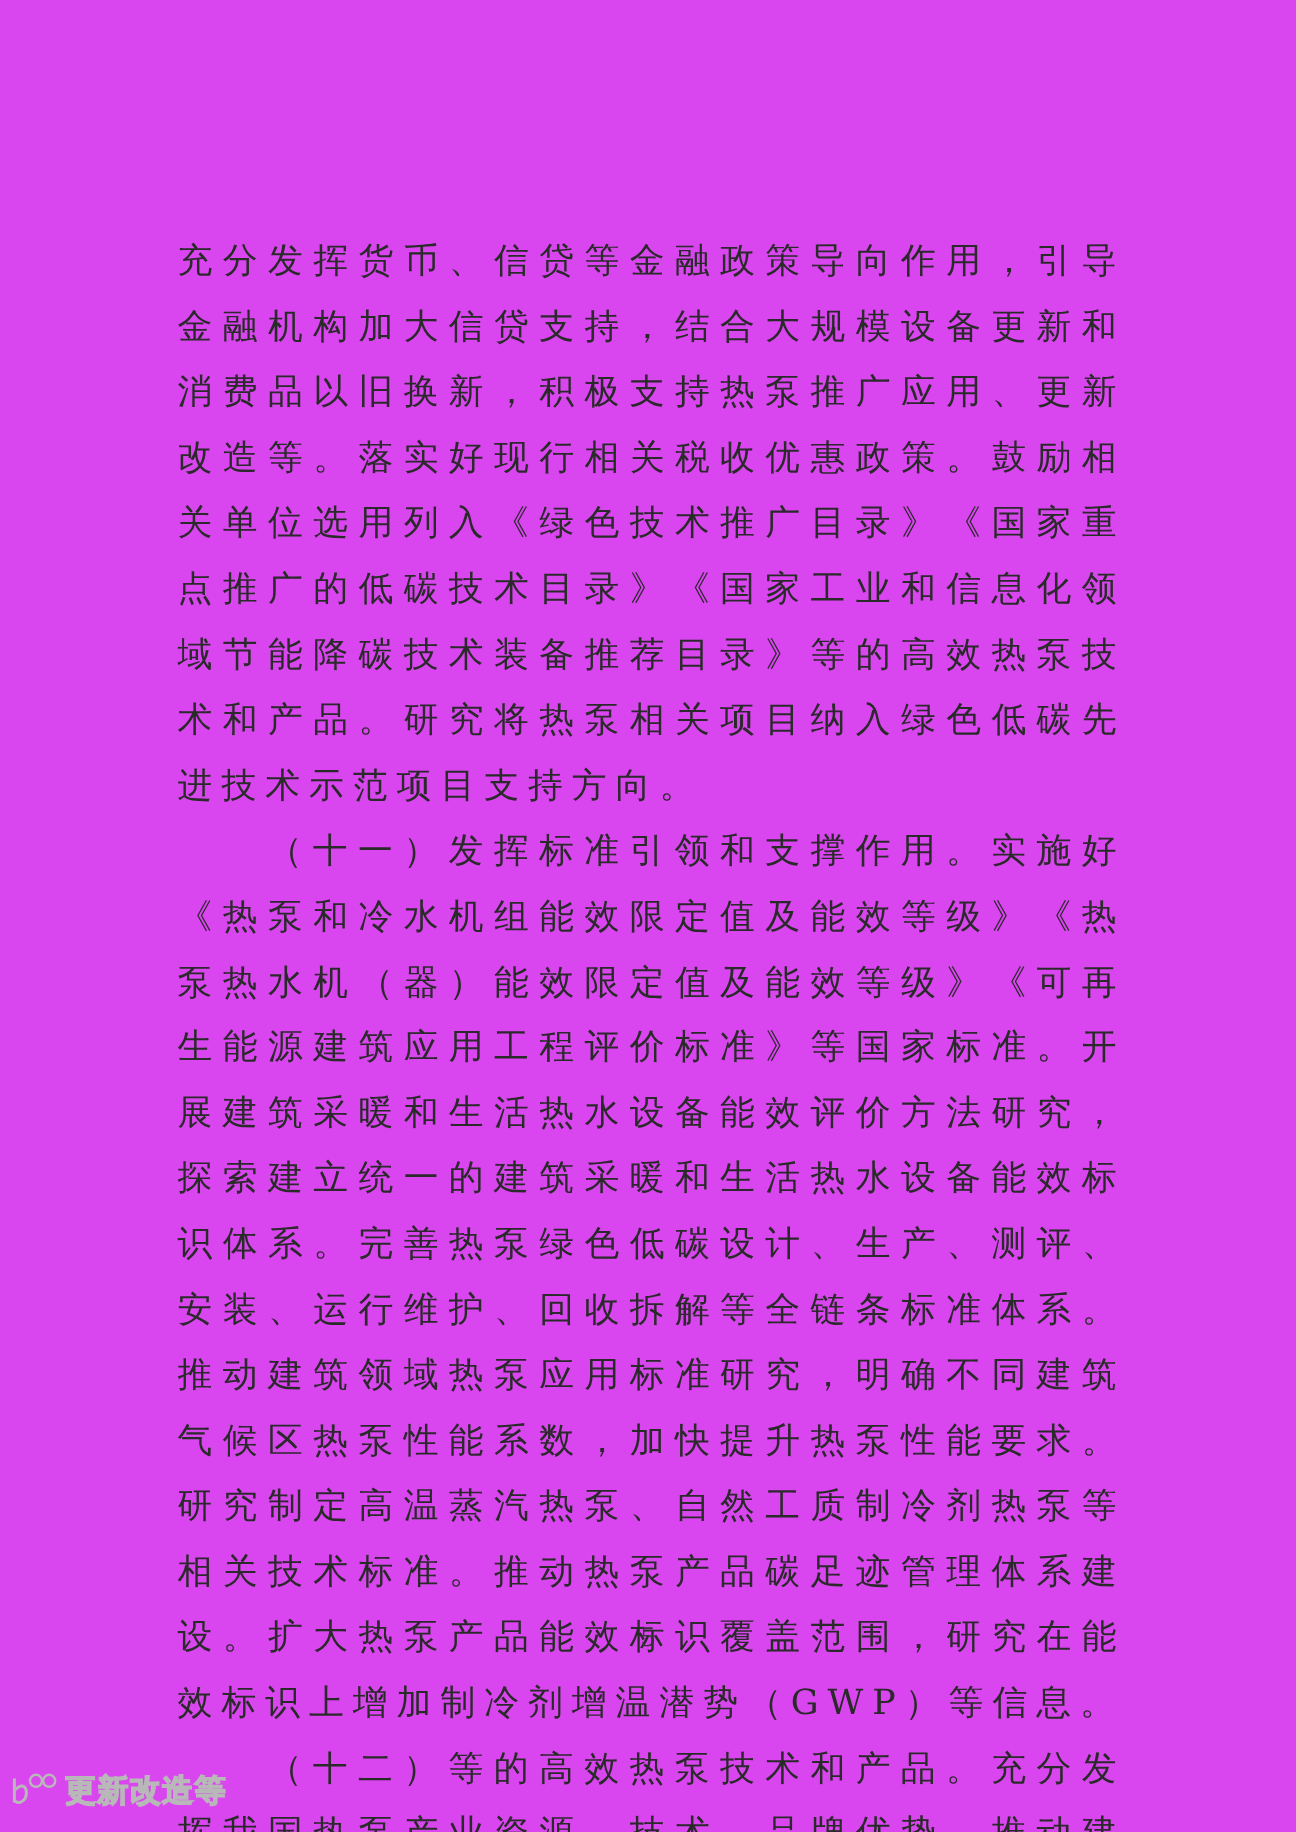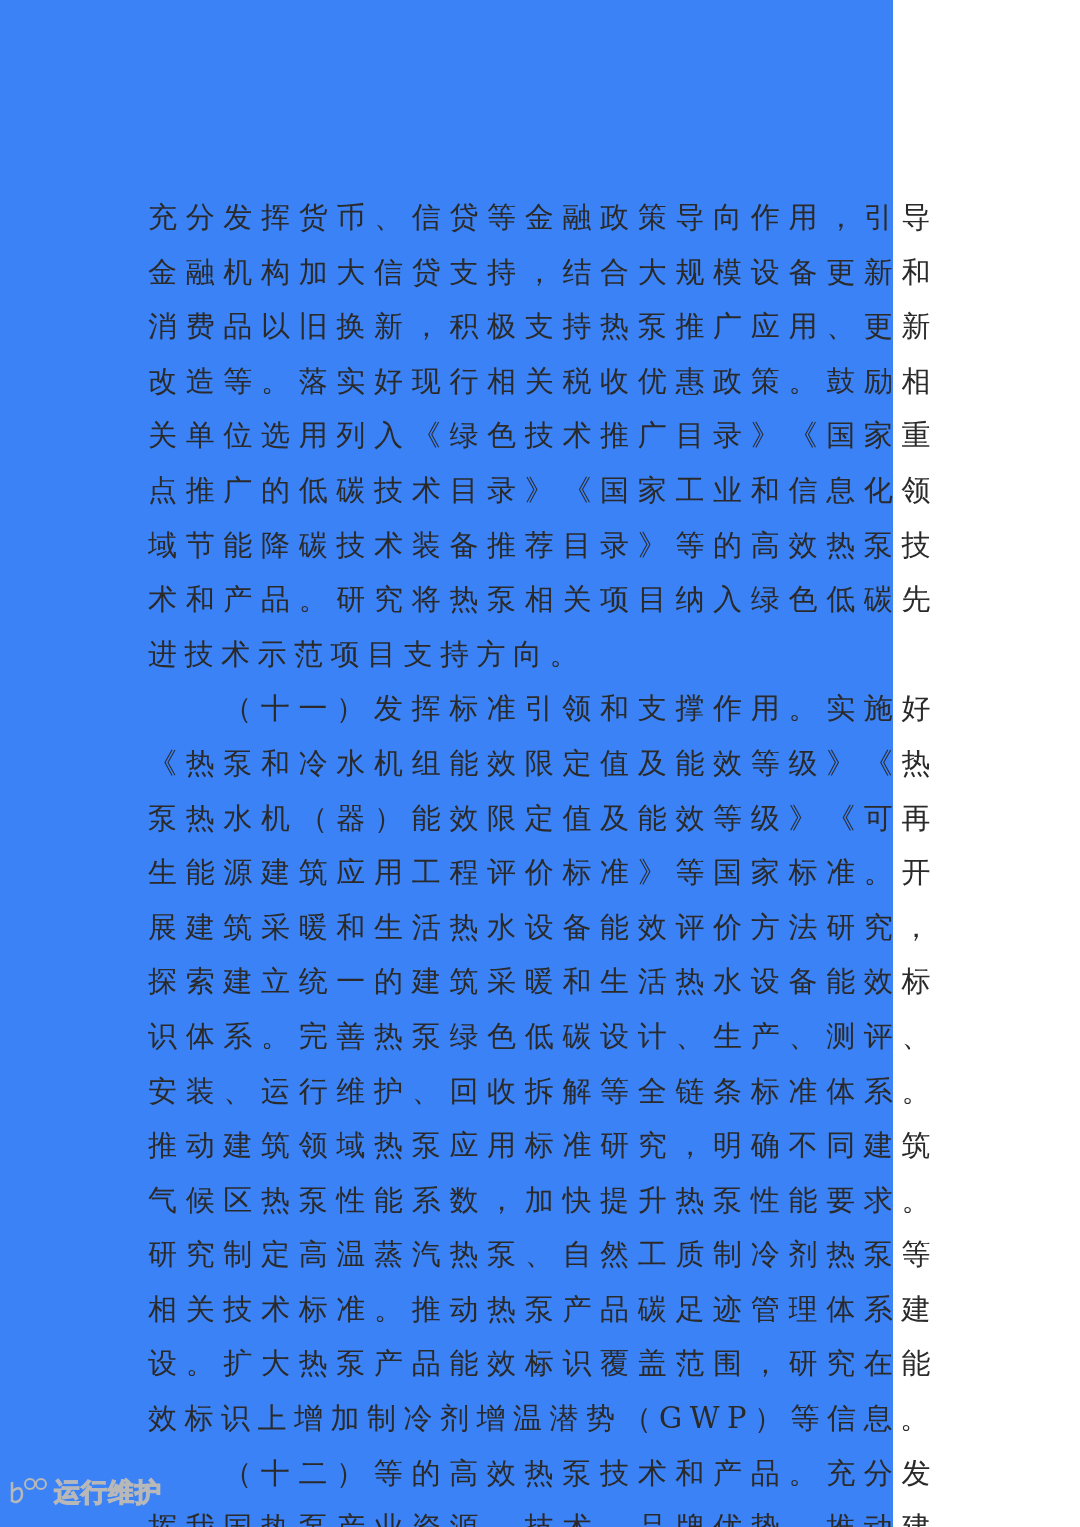--- a/index.html
+++ b/index.html
@@ -1,18 +1,18 @@
 <!DOCTYPE html>
 <html><head>
 <meta charset="utf-8">
 <style>
   html, body { margin: 0; padding: 0; background: #ffffff; }
   body { width: 1080px; height: 1527px; position: relative; overflow: hidden; }
   .page {
-    position: absolute; left: 0; top: 0; width: 876px; height: 1527px; background: #3b82f6; padding-left: 17px;
+    position: absolute; left: 0; top: 0; width: 1080px; height: 1527px; background: #d946ef;
   }
   .body-text {
     position: absolute; left: 148px; top: 190px; width: 790px;
     font-family: "DejaVu Serif", "Liberation Serif", serif;
     font-size: 29px; line-height: 54.6px; color: #2a2a2a;
     letter-spacing: 7.5px;
   }
   .para { margin: 0; text-align: justify; text-align-last: left; }
   .indent { text-indent: 75px; }
   .heading { font-family: "DejaVu Sans", "Liberation Sans", sans-serif; font-weight: normal; }
@@ -48,15 +48,15 @@
   <div class="page-number">5</div>
 
   <div class="watermark">
     <span class="wm-logo">
       <svg width="40" height="32" viewBox="0 0 40 32">
         <path d="M4 6 L4 26 M4 16 C10 10 14 12 14 18 C14 26 6 28 4 24" fill="none" stroke="#b8b8b8" stroke-width="2.5"></path>
         <circle cx="22" cy="8" r="5" fill="none" stroke="#b8b8b8" stroke-width="2"></circle>
         <circle cx="33" cy="8" r="5" fill="none" stroke="#b8b8b8" stroke-width="2"></circle>
       </svg>
     </span>
-    <span class="wm-text">运行维护</span>
+    <span class="wm-text">更新改造等</span>
   </div>
 </div>
 
 </body></html>

